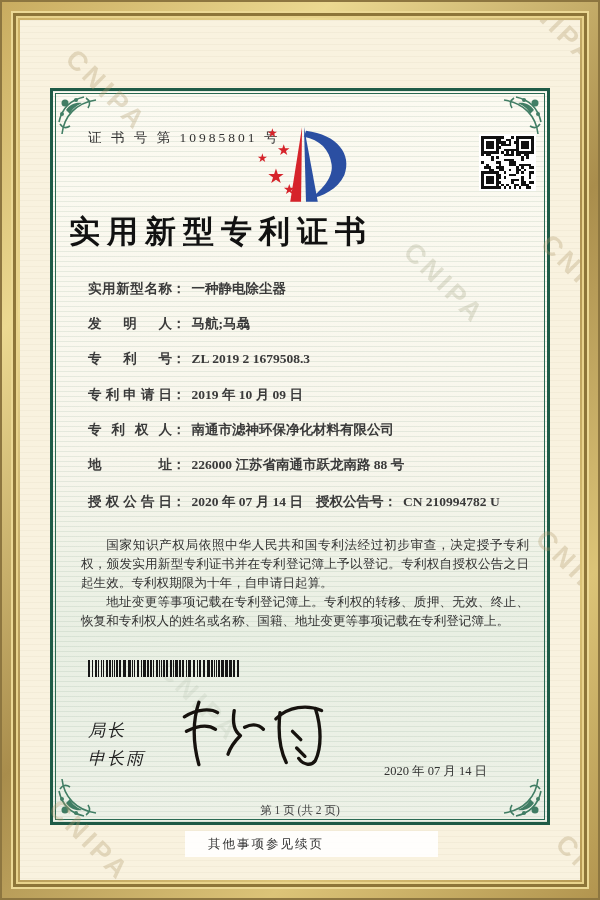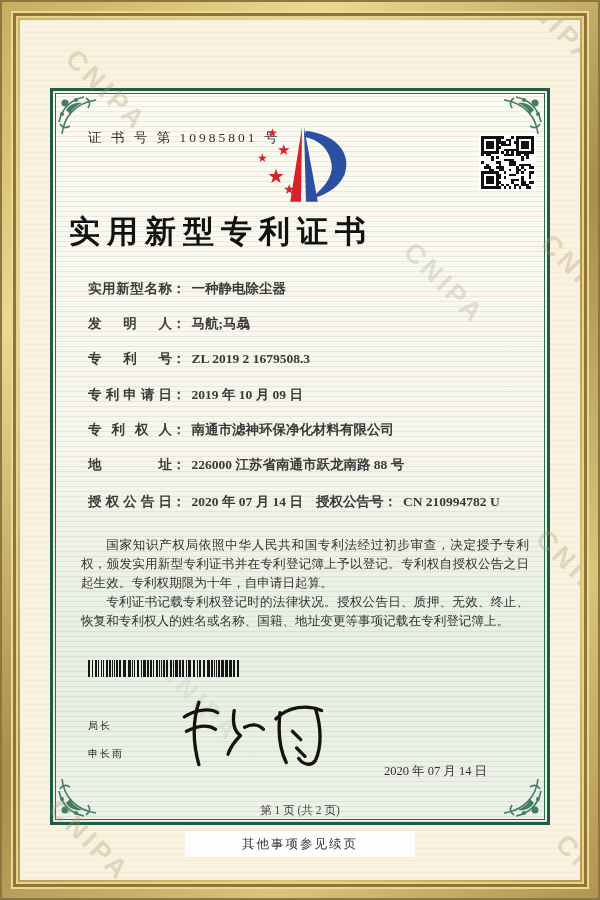--- a/index.html
+++ b/index.html
@@ -36,26 +36,26 @@
   .title{position:absolute;left:16px;top:120px;width:100%;
     font-size:31px;font-weight:bold;letter-spacing:7px;color:#111;}
   .row{position:absolute;left:35px;width:455px;font-size:13.5px;color:#3a3a3a;white-space:nowrap;font-weight:bold;}
   .flabel{display:inline-block;width:84px;text-align:justify;text-align-last:justify;vertical-align:top;}
   .colon{margin-right:6px;}
   .pair2{position:absolute;left:228px;top:0;}
   .paras{position:absolute;left:28px;top:428px;width:448px;font-size:12.6px;
     line-height:19px;color:#333;text-align:justify;margin-top:17px;}
   .paras p{margin:0;text-indent:2em;}
   .barcode{position:absolute;left:35px;top:569px;width:156px;height:17px;}
-  .signer{position:absolute;left:35px;font-size:10px;letter-spacing:2px;color:#222;}
+  .signer{position:absolute;left:35px;font-size:17px;letter-spacing:2px;color:#222;font-style:italic;}
   .signature{position:absolute;left:122px;top:605px;width:158px;height:78px;}
   .issue-date{position:absolute;left:300px;top:672px;width:165px;text-align:center;font-size:12.5px;color:#333;}
   .pageinfo{position:absolute;left:0;top:712px;width:100%;text-align:center;font-size:11.5px;color:#444;}
   .footnote{position:absolute;left:165px;top:811px;width:230px;height:26px;line-height:26px;
-    text-align:center;font-size:12.5px;color:#333;background:rgba(255,255,255,0.9);letter-spacing:2px;}
+    text-align:left;font-size:12.5px;color:#333;background:rgba(255,255,255,0.9);letter-spacing:2px;padding-left:23px;}
   .star{position:absolute;color:#d6232a;line-height:1;}
 </style>
 </head>
 <body>
 
 <div class="stage">
   <div class="frame"></div>
   <div class="frame-inner"></div>
 
   <div class="paper">
@@ -296,21 +296,21 @@
       </div>
       <div class="row" style="top:402px">
         <span class="flabel">授权公告日</span><span class="colon">：</span><span>2020 年 07 月 14 日</span>
         <span class="pair2">
           <span>授权公告号</span><span class="colon">：</span><span>CN 210994782 U</span>
         </span>
       </div>
 
       <div class="paras">
         <p>国家知识产权局依照中华人民共和国专利法经过初步审查，决定授予专利权，颁发实用新型专利证书并在专利登记簿上予以登记。专利权自授权公告之日起生效。专利权期限为十年，自申请日起算。</p>
-        <p>专利证书记载专利权登记时的法律状况。授权公告日、质押、无效、终止、恢复和专利权人的姓名或名称、国籍、地址变更等事项记载在专利登记簿上。</p>
+        <p>地址变更等事项记载在专利登记簿上。专利权的转移、质押、无效、终止、恢复和专利权人的姓名或名称、国籍、地址变更等事项记载在专利登记簿上。</p>
       </div>
 
       <svg id="barcode" class="barcode" viewBox="0 0 156 17" preserveAspectRatio="none" shape-rendering="crispEdges">
           <rect x="0" y="0" width="2" height="17" fill="#161616"></rect>
           <rect x="4" y="0" width="1" height="17" fill="#161616"></rect>
           <rect x="7" y="0" width="2" height="17" fill="#161616"></rect>
           <rect x="10" y="0" width="1" height="17" fill="#161616"></rect>
           <rect x="13" y="0" width="1" height="17" fill="#161616"></rect>
           <rect x="15" y="0" width="1" height="17" fill="#161616"></rect>
           <rect x="18" y="0" width="2" height="17" fill="#161616"></rect>

